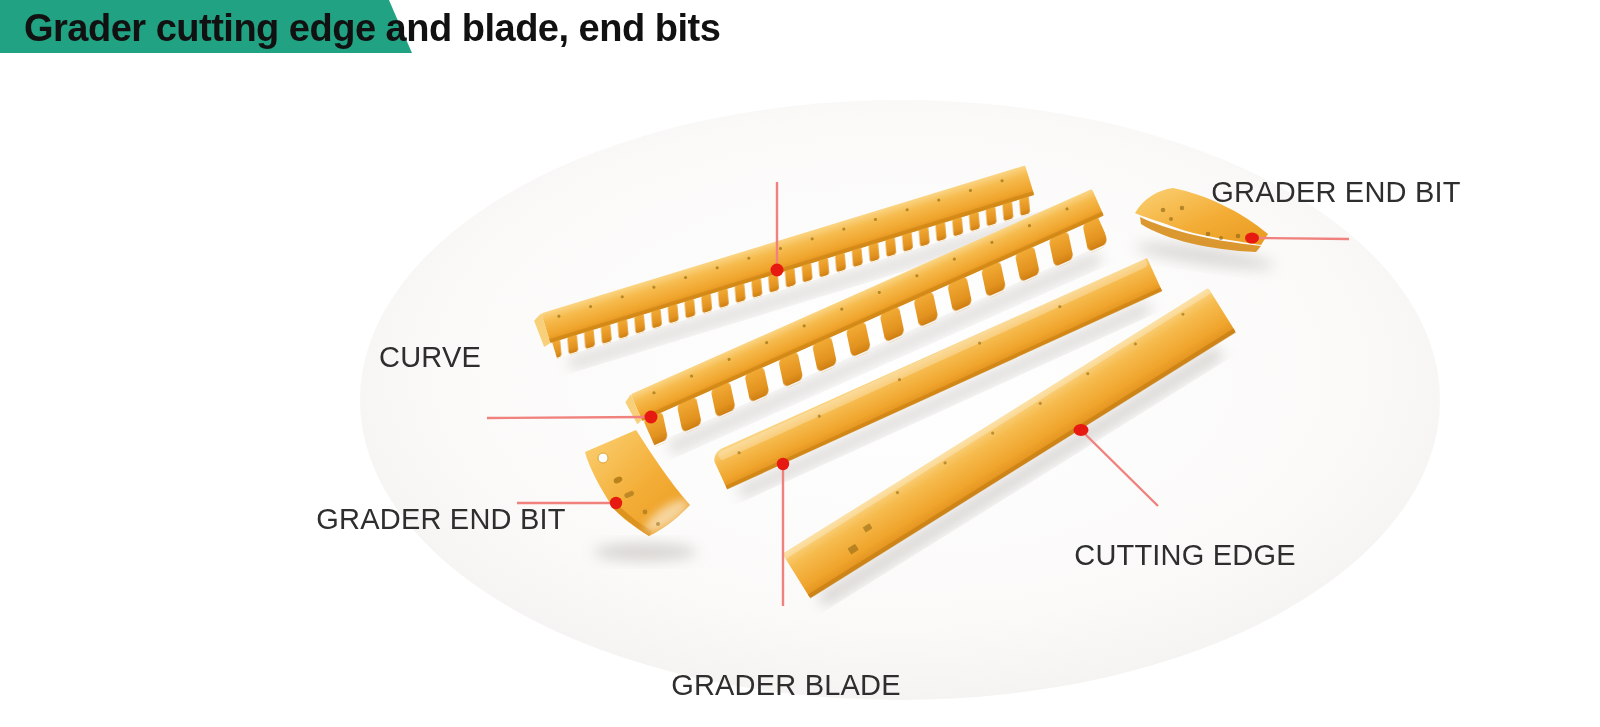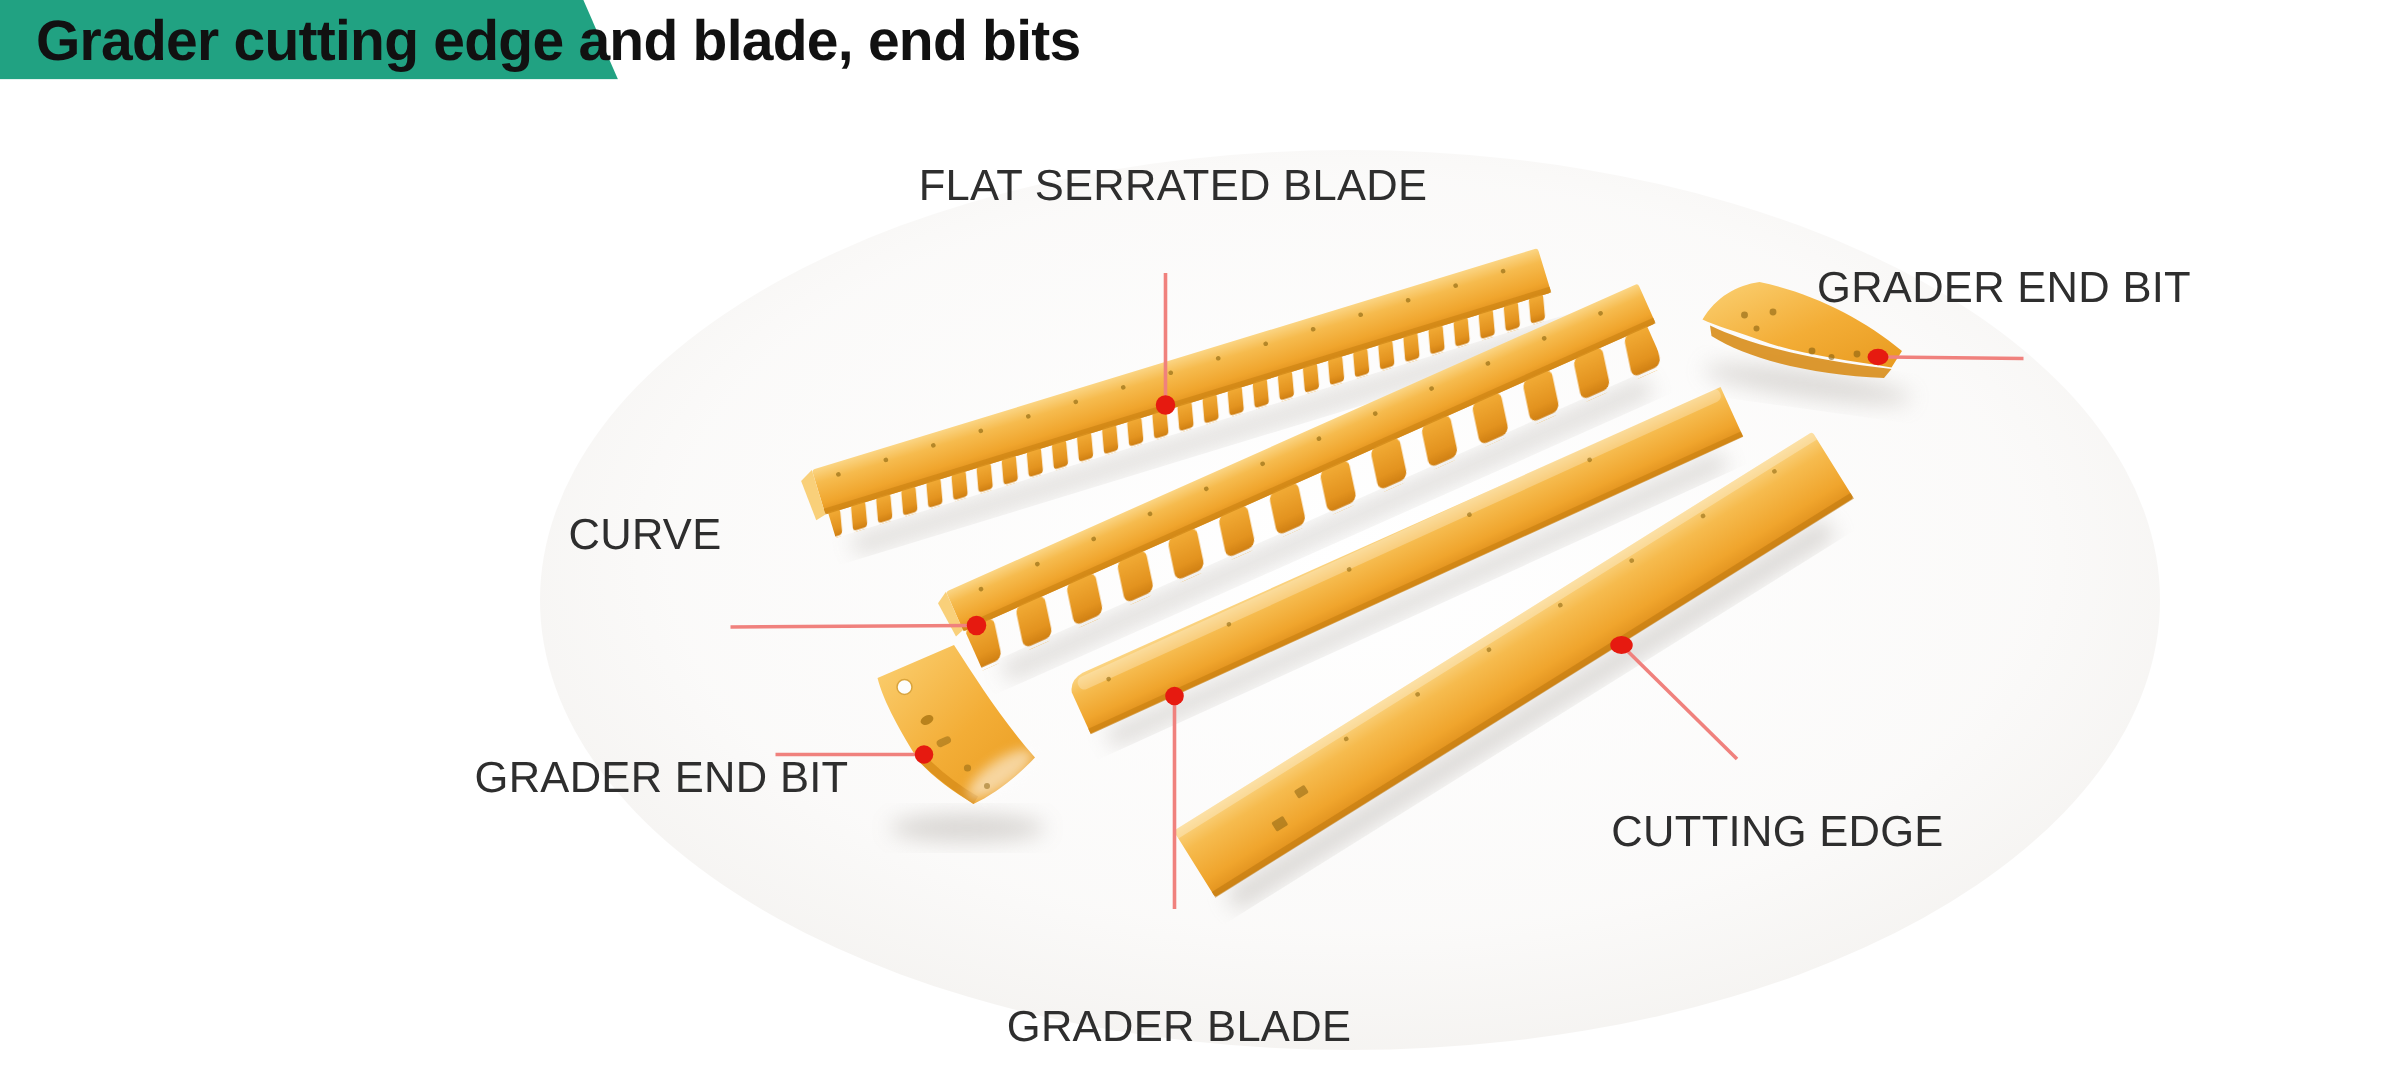--- a/index.html
+++ b/index.html
@@ -150,21 +150,20 @@
     <g fill="#e61a10">
       <circle cx="777" cy="270" r="6.5"></circle>
       <ellipse cx="1252" cy="238" rx="7" ry="5.5"></ellipse>
       <circle cx="651" cy="417" r="6.5"></circle>
       <circle cx="616" cy="503" r="6.2"></circle>
       <ellipse cx="1081" cy="430" rx="7.5" ry="6"></ellipse>
       <circle cx="783" cy="464" r="6.2"></circle>
     </g>
   </svg>
 
-  <div class="lbl lbl-flat">FLAT SERRATED BLADE</div>
   <div class="lbl lbl-endbit-right">GRADER END BIT</div>
   <div class="lbl lbl-curve">
     <span>CURVE</span><br>
   </div>
   <div class="lbl lbl-endbit-left">GRADER END BIT</div>
   <div class="lbl lbl-blade">GRADER BLADE</div>
   <div class="lbl lbl-cutting">CUTTING EDGE</div>
 
 </div>
 

